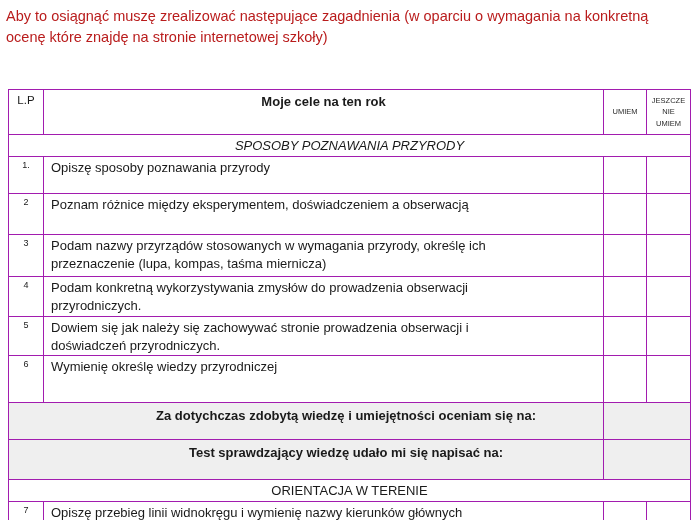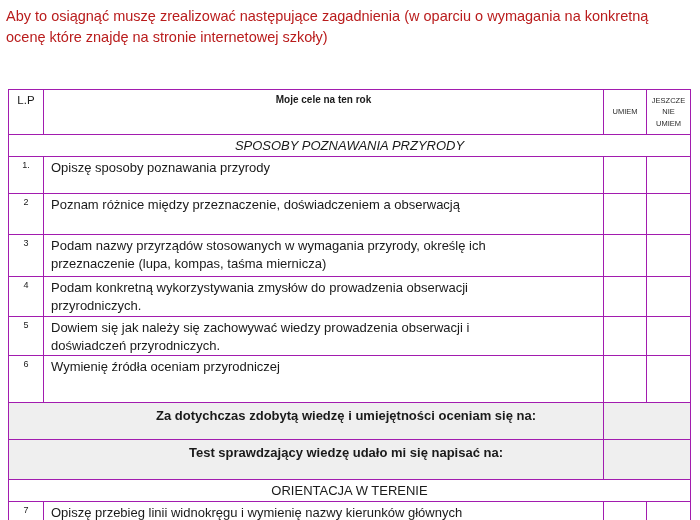--- a/index.html
+++ b/index.html
@@ -15,21 +15,21 @@
   }
   table{
     border-collapse:collapse;table-layout:fixed;width:682px;
     margin-left:2px;margin-top:41px;
   }
   td{
     border:1px solid #a21caf;vertical-align:top;overflow:hidden;
     font-size:13px;line-height:1.35;padding:1px 5px;
   }
   .lp-head{text-align:center;font-size:11.5px;padding-top:3px;}
-  .goal-head{text-align:center;font-weight:bold;font-size:10px;padding-top:3px;}
+  .goal-head{text-align:center;font-weight:bold;font-size:13px;padding-top:3px;}
   .small-head{
     text-align:center;font-size:7.5px;vertical-align:middle;
     padding:1px 1px;line-height:1.5;color:#2a2a2a;
   }
   .pre{white-space:pre-line;}
   .section-cell{text-align:center;font-size:13px;padding-top:2px;}
   .italic{font-style:italic;}
   .num{text-align:center;font-size:9px;padding-top:2px;}
   .goal{white-space:pre-line;padding-left:7px;padding-top:2px;}
   .sum-label{
@@ -76,21 +76,21 @@
 
     <tr class="h-r0">
       <td class="num">1.</td>
       <td class="goal">Opiszę sposoby poznawania przyrody</td>
       <td class="ans"></td>
       <td class="ans"></td>
     </tr>
 
     <tr class="h-r1">
       <td class="num">2</td>
-      <td class="goal">Poznam różnice między przeznaczenie, doświadczeniem a obserwacją</td>
+      <td class="goal">Poznam różnice między eksperymentem, doświadczeniem a obserwacją</td>
       <td class="ans"></td>
       <td class="ans"></td>
     </tr>
 
     <tr class="h-r2">
       <td class="num">3</td>
       <td class="goal">Podam nazwy przyrządów stosowanych w wymagania przyrody, określę ich
 przeznaczenie (lupa, kompas, taśma miernicza)</td>
       <td class="ans"></td>
       <td class="ans"></td>
@@ -99,29 +99,29 @@
     <tr class="h-r3">
       <td class="num">4</td>
       <td class="goal">Podam konkretną wykorzystywania zmysłów do prowadzenia obserwacji
 przyrodniczych.</td>
       <td class="ans"></td>
       <td class="ans"></td>
     </tr>
 
     <tr class="h-r4">
       <td class="num">5</td>
-      <td class="goal">Dowiem się jak należy się zachowywać wiedzy prowadzenia obserwacji i
+      <td class="goal">Dowiem się jak należy się zachowywać stronie prowadzenia obserwacji i
 doświadczeń przyrodniczych.</td>
       <td class="ans"></td>
       <td class="ans"></td>
     </tr>
 
     <tr class="h-r5">
       <td class="num">6</td>
-      <td class="goal">Wymienię źródła oceniam przyrodniczej</td>
+      <td class="goal">Wymienię określę wiedzy przyrodniczej</td>
       <td class="ans"></td>
       <td class="ans"></td>
     </tr>
 
     <tr class="h-sum0">
       <td colspan="2" class="sum-label">Za dotychczas zdobytą wiedzę i umiejętności oceniam się na:</td>
       <td colspan="2" class="sum-grade"></td>
     </tr>
 
     <tr class="h-sum1">

